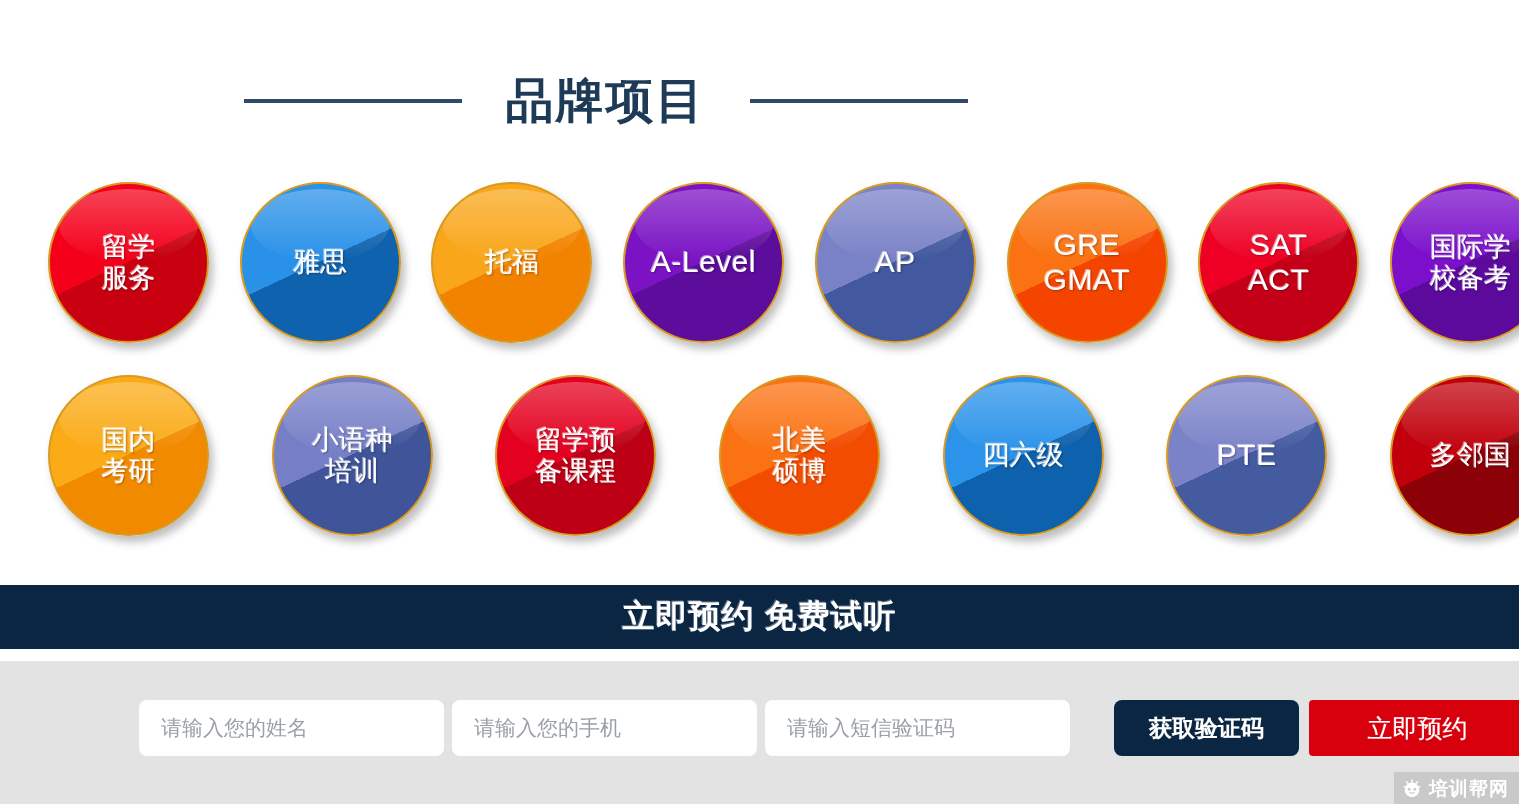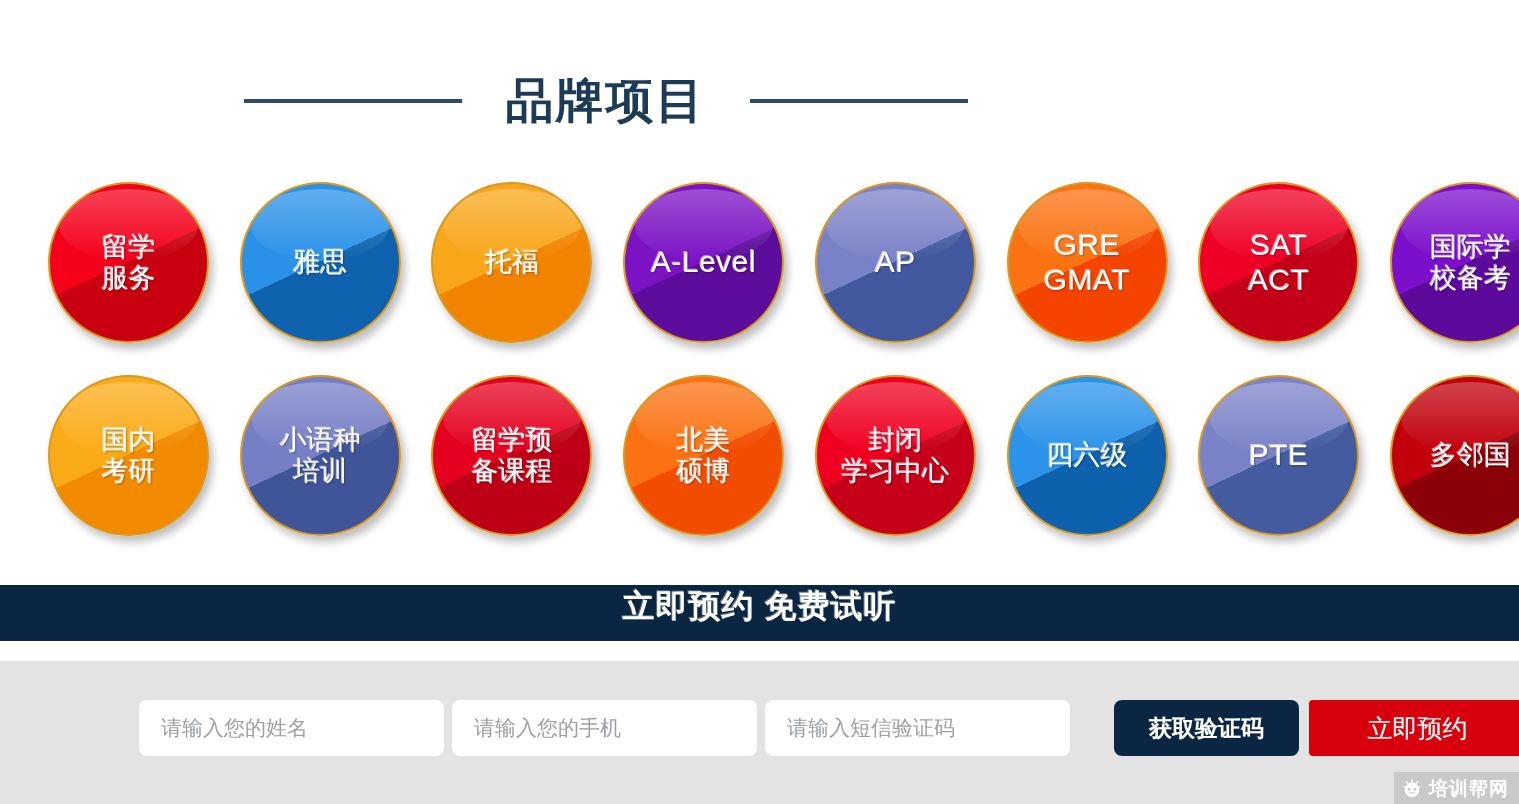--- a/index.html
+++ b/index.html
@@ -60,23 +60,23 @@
   .circle-label {
     position:relative; z-index:3;
     color:#ffffff; font-size:27px; font-weight:400;
     line-height:1.14; white-space:pre-line;
     text-shadow: -1px -1px 0 rgba(255,255,255,0.55), 1px 1px 2px rgba(0,0,0,0.30);
   }
   .circle-label.latin { font-size:30px; letter-spacing:0.5px; }
 
   
   .cta-banner {
-    position:absolute; left:0; top:585px; width:1519px; height:56px;
+    position:absolute; left:0; top:585px; width:1519px; height:64px;
     background:#0a2642;
-    display:flex; align-items:flex-start; justify-content:center;
+    display:flex; align-items:center; justify-content:center;
   }
   .cta-banner-text {
     color:#ffffff; font-size:32px; font-weight:bold; letter-spacing:1px;
     text-shadow:-1px -1px 0 rgba(255,255,255,0.35);
   }
 
   
   .form-strip {
     position:absolute; left:0; top:661px; width:1519px; height:143px;
     background:#e3e3e3;
@@ -196,26 +196,20 @@
         <div class="circle-wrap">
           <div class="circle" style="background: linear-gradient(155deg, rgb(228, 0, 31) 0%, rgb(228, 0, 31) 49.5%, rgb(189, 0, 21) 49.5%, rgb(189, 0, 21) 100%); border-color: rgb(215, 154, 34);">
             <div class="circle-label">留学预
 备课程</div>
           </div>
         </div>
         <div class="circle-wrap">
           <div class="circle" style="background: linear-gradient(155deg, rgb(251, 114, 18) 0%, rgb(251, 114, 18) 49.5%, rgb(242, 76, 0) 49.5%, rgb(242, 76, 0) 100%); border-color: rgb(215, 154, 34);">
             <div class="circle-label">北美
 硕博</div>
-          </div>
-        </div>
-        <div class="circle-wrap">
-          <div class="circle" style="background: linear-gradient(155deg, rgb(240, 0, 32) 0%, rgb(240, 0, 32) 49.5%, rgb(198, 0, 24) 49.5%, rgb(198, 0, 24) 100%); border-color: rgb(215, 154, 34);">
-            <div class="circle-label">封闭
-学习中心</div>
           </div>
         </div>
         <div class="circle-wrap">
           <div class="circle" style="background: linear-gradient(155deg, rgb(43, 147, 234) 0%, rgb(43, 147, 234) 49.5%, rgb(14, 97, 172) 49.5%, rgb(14, 97, 172) 100%); border-color: rgb(215, 154, 34);">
             <div class="circle-label">四六级</div>
           </div>
         </div>
         <div class="circle-wrap">
           <div class="circle" style="background: linear-gradient(155deg, rgb(123, 131, 200) 0%, rgb(123, 131, 200) 49.5%, rgb(68, 91, 160) 49.5%, rgb(68, 91, 160) 100%); border-color: rgb(215, 154, 34);">
             <div class="circle-label latin">PTE</div>

